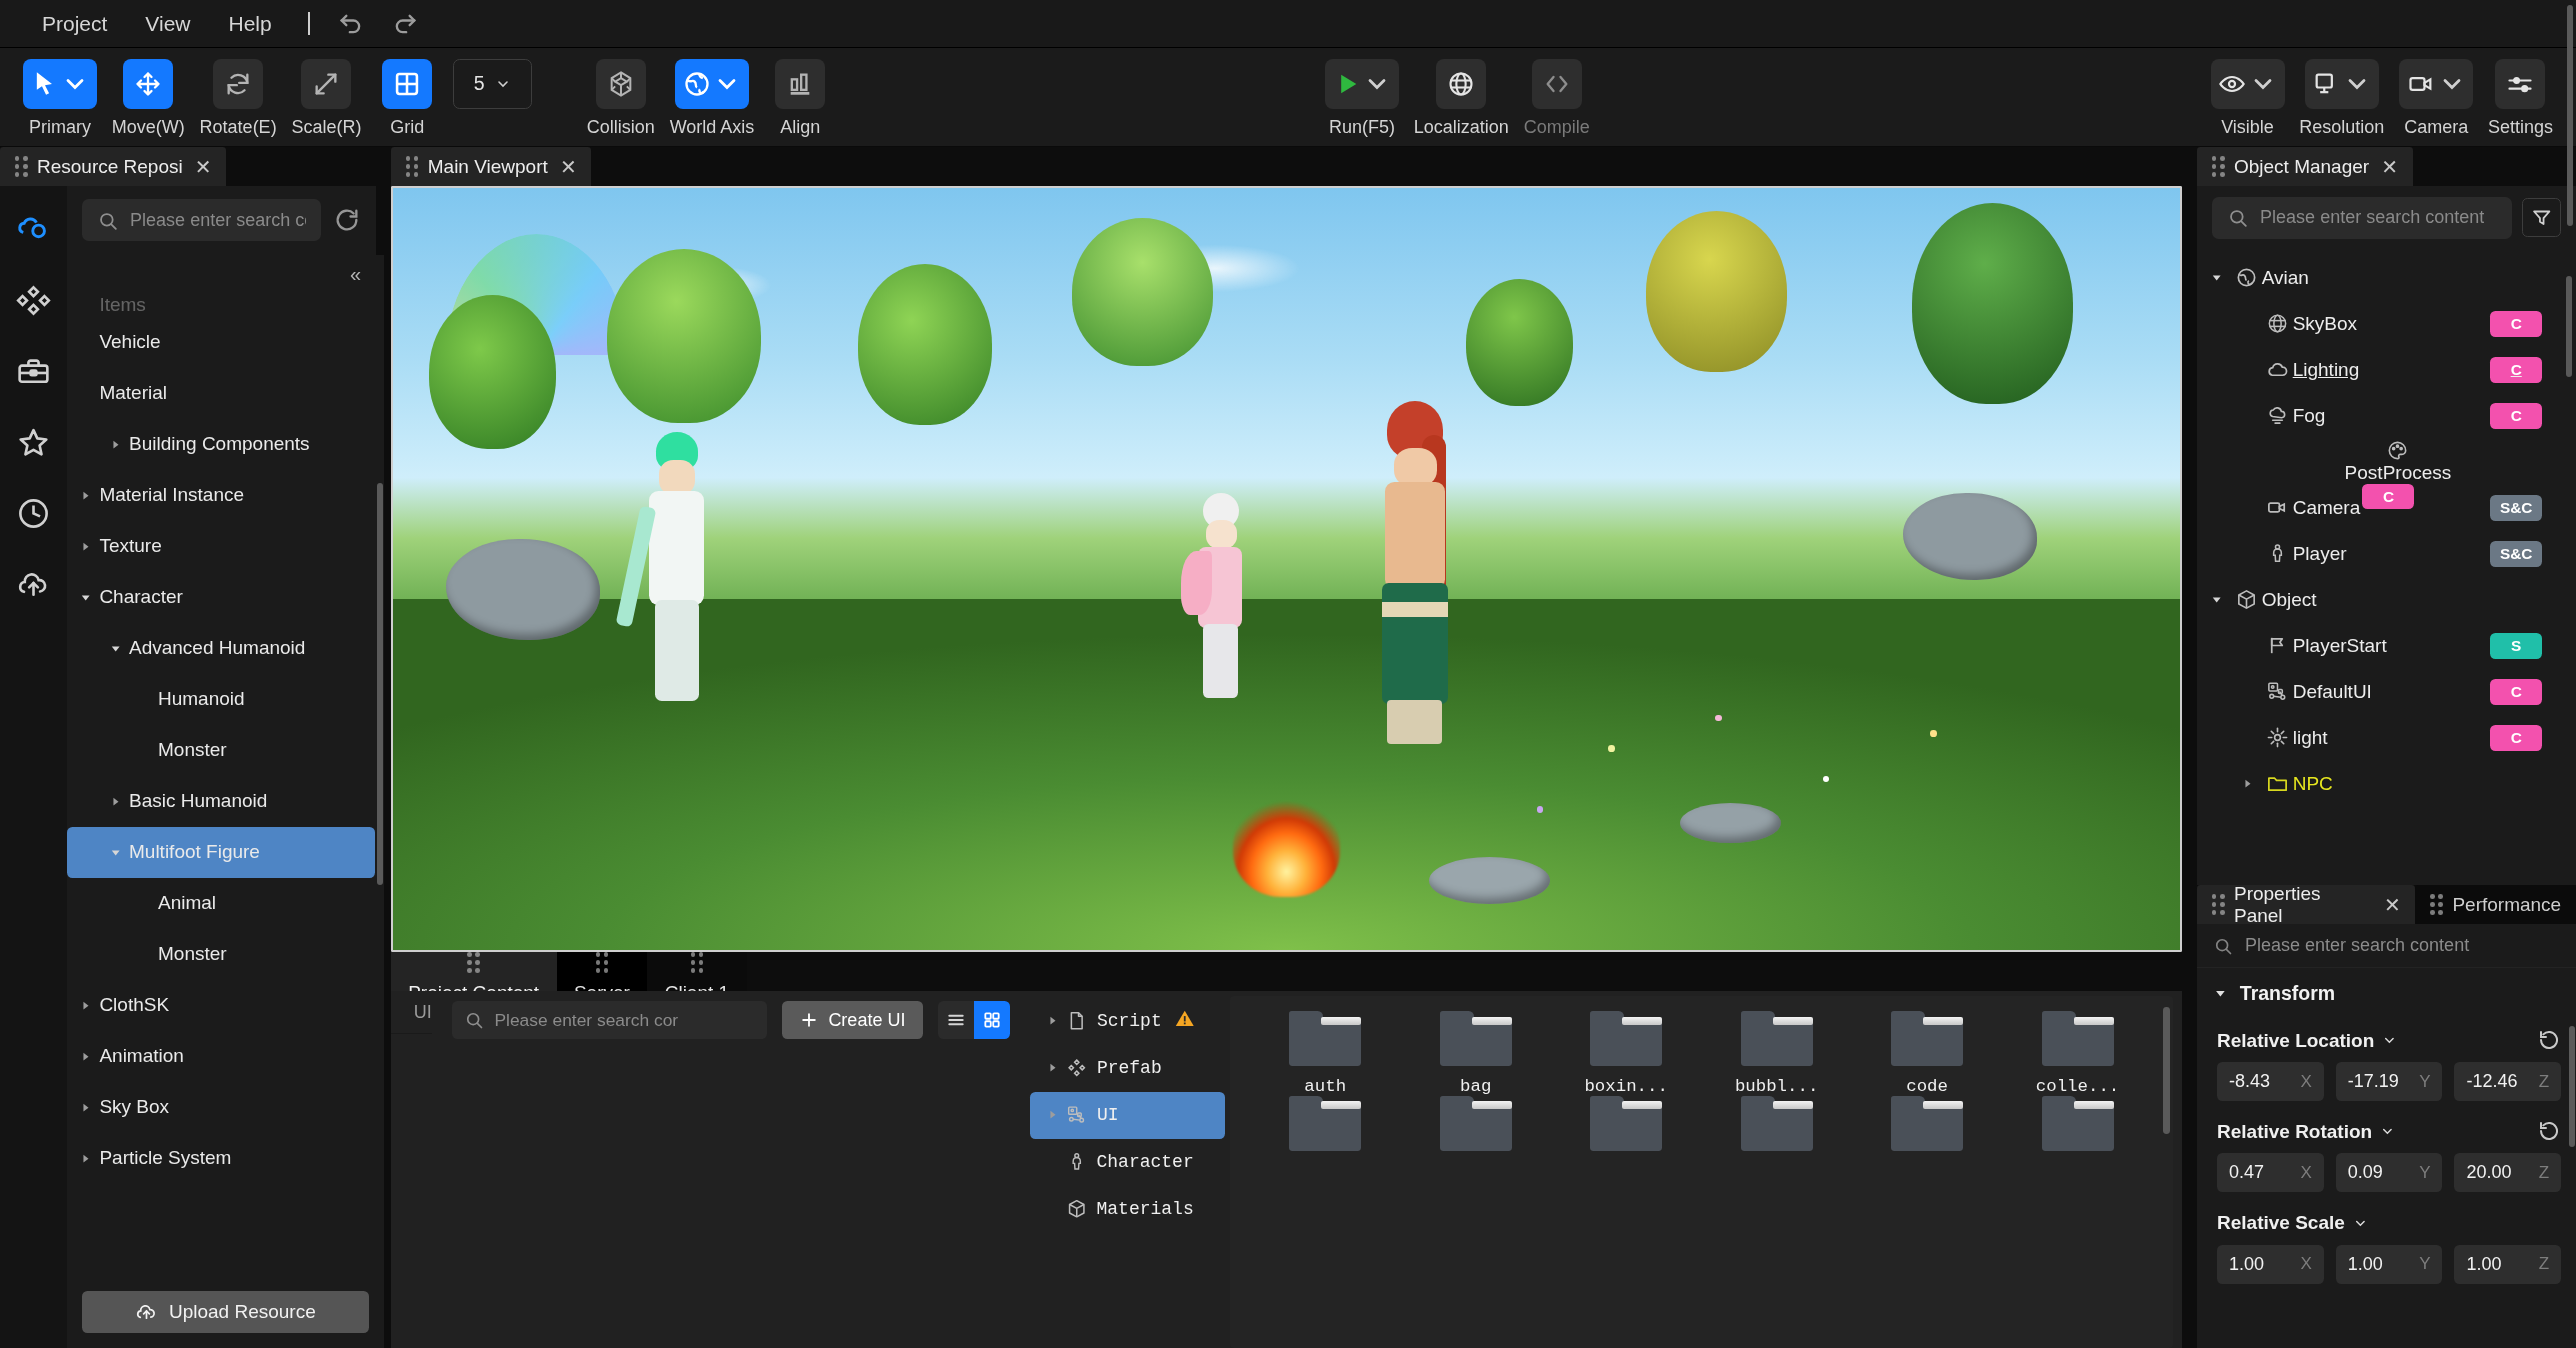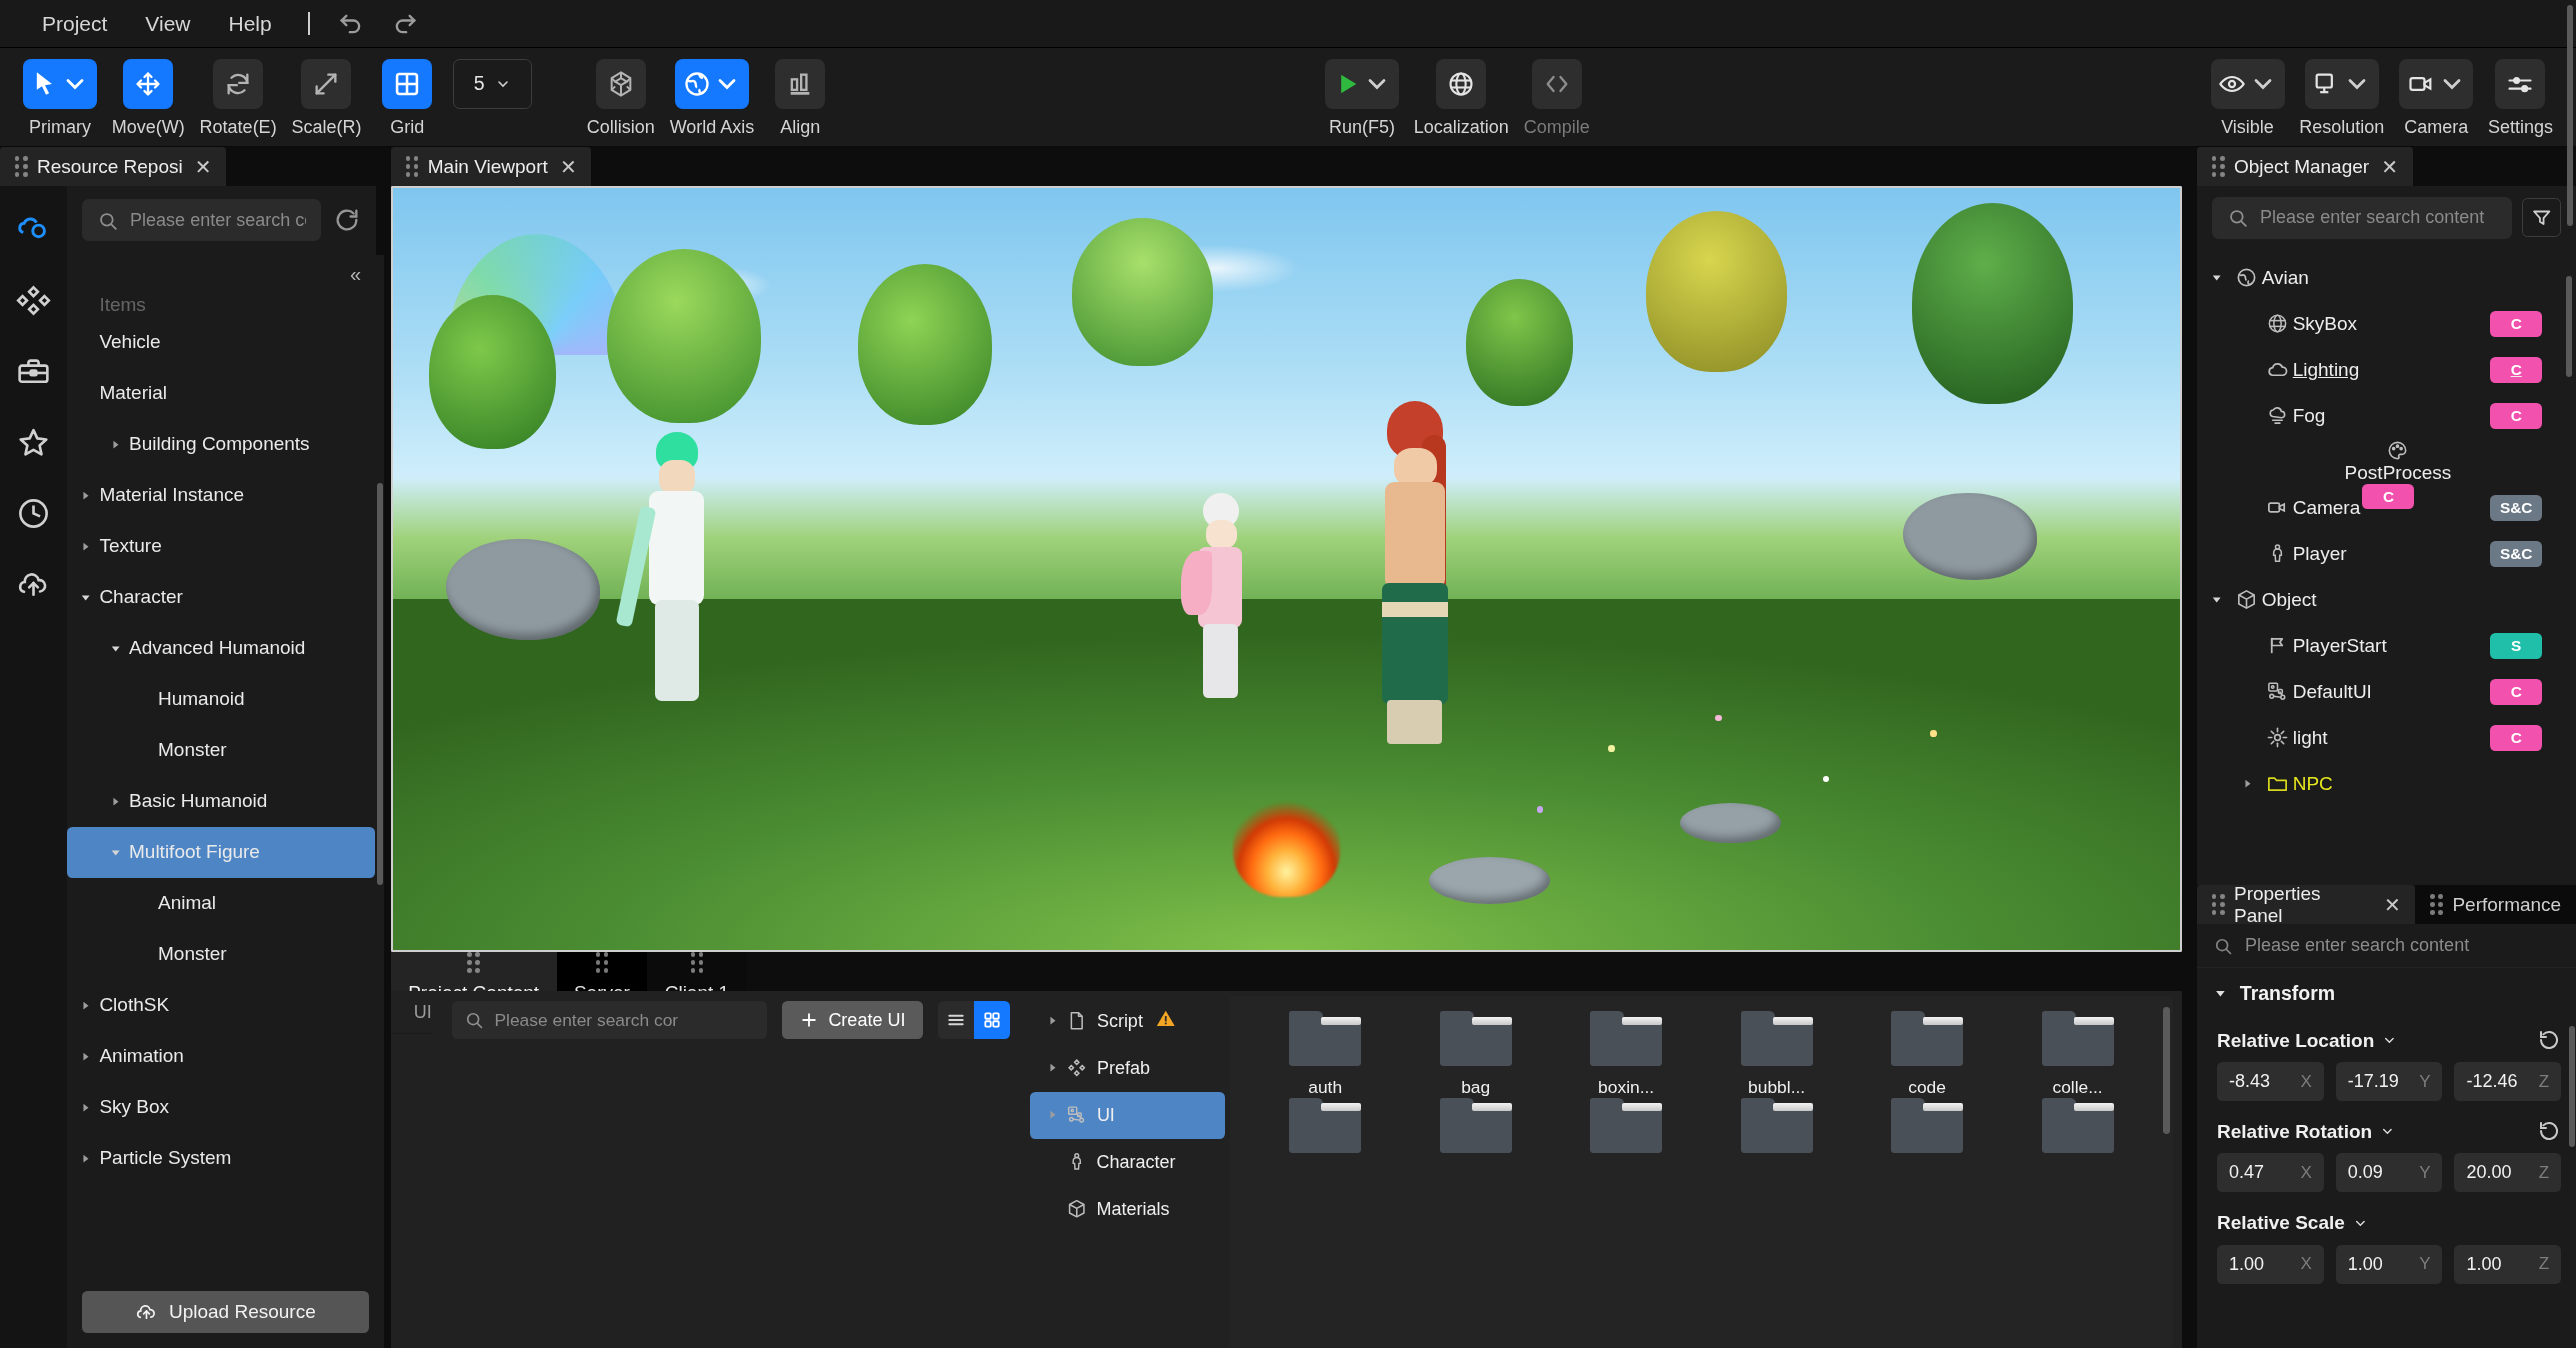--- a/index.html
+++ b/index.html
@@ -151,21 +151,21 @@
   .pc-toolbar { height: 58px; display: flex; align-items: center; justify-content: flex-end; gap: 14.8px; padding: 0 20px; flex:none; }
   .pc-search { width: 315px; height: 38px; background: #2b2b2b; border-radius: 5.4px; display:flex; align-items:center; gap:10.7px; padding:0 12px; }
   .pc-search svg { width:20px; height:20px; opacity:.75; flex:none;}
   .pc-search span { font-size:17.4px; color:#8b8b8b; white-space:nowrap; overflow:hidden;}
   .createui { height: 38px; background: #5a5a5a; border-radius: 5.4px; display:flex; align-items:center; gap:9.4px; padding: 0 17.4px; font-size: 18px; color:#fff; cursor:pointer;}
   .viewtoggle { display:flex; align-items:center; height:38px; }
   .vt { width:36px; height:38px; display:flex; align-items:center; justify-content:center; background:#2b2b2b;}
   .vt:first-child { border-radius:5.4px 0 0 5.4px;}
   .vt:last-child { border-radius:0 5.4px 5.4px 0; background:#1479ff;}
   .vt svg { width:20px; height:20px;}
-  .pc-split { flex: 1; display: flex; min-height: 0; }
+  .pc-split { flex: 1; display: flex; min-height: 0; font-family: Liberation Mono, monospace; }
   .pc-tree { width: 195px; flex:none; padding-top: 6.7px; position:relative; }
   .pcnode { height: 47px; display:flex; align-items:center; font-size: 18px; color:#efefef; border-radius: 5.4px; padding-right:6.7px; cursor:pointer;}
   .pcnode.sel { background:#4e85c5; }
   .pcnode svg.ic { width:21.5px; height:21.5px; margin-right: 9.4px; flex:none;}
   .pc-tree-scroll { position:absolute; right:2.7px; top:5.4px; width:6px; height:221px; background:#5a5a5a; border-radius:3.4px;}
   .pc-grid-wrap { flex:1; background:#242424; border-radius: 4px; margin: 5.4px 9.4px 0 5.4px; position:relative; overflow:hidden; min-width:0;}
   .pc-grid { display:grid; grid-template-columns: repeat(6, 1fr); gap: 0; padding: 14.8px 20px;}
   .fcell { display:flex; flex-direction:column; align-items:center; }
   .folder { width: 72px; height: 55px; position: relative; }
   .folder .fb { position:absolute; left:0; bottom:0; width:72px; height:46px; background:#4a5058; border-radius:2.7px 2.7px 3.4px 3.4px;}

